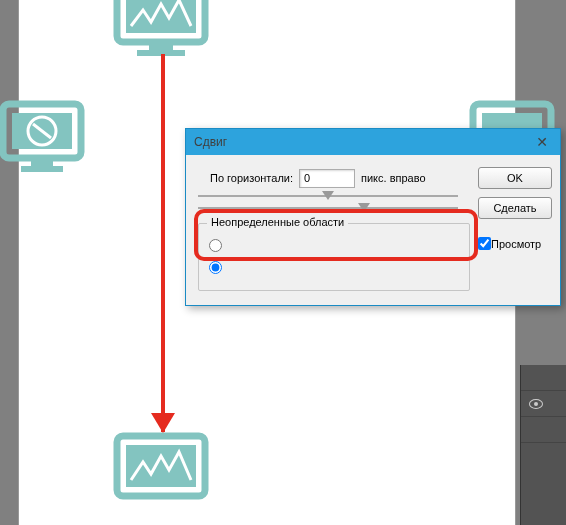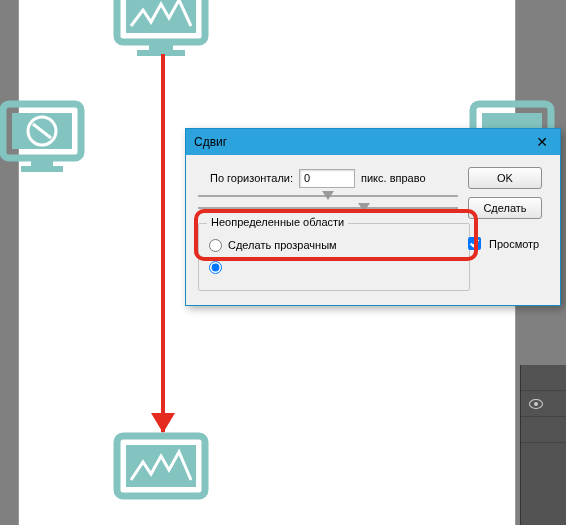--- a/index.html
+++ b/index.html
@@ -79,21 +79,21 @@
       left: 185px;
       top: 128px;
       width: 376px;
       background: #f0f0f0;
       border: 1px solid #1a8bc4;
       box-shadow: 3px 3px 8px rgba(0,0,0,0.3);
     }
     .titlebar {
       height: 26px;
       background: #2da3dd;
-      color: #000000;
+      color: #404040;
       font-size: 12px;
       display: flex;
       align-items: center;
       padding: 0 8px;
       justify-content: space-between;
     }
     .close-x {
       font-family: Arial;
       font-size: 14px;
       cursor: pointer;
@@ -154,39 +154,40 @@
       border-radius: 3px;
       background: linear-gradient(#fefefe,#e6e6e6);
       font-size: 11px;
       cursor: pointer;
       display: flex;
       align-items: center;
       justify-content: center;
     }
     .btn-col {
       position: absolute;
-      right: 18px;
+      right: 8px;
       top: 12px;
       display: flex;
       flex-direction: column;
       gap: 8px;
     }
     .check-row {
       display: flex;
       align-items: center;
-      gap: 8px;
+      gap: 0;
       margin-top: 10px;
     }
     .fieldset {
       border: 1px solid #c5c5c5;
       border-radius: 2px;
       margin-top: 14px;
       padding: 10px 10px 12px 10px;
       width: 272px;
       position: relative;
+      text-decoration: underline;
     }
     .fieldset-legend {
       position: absolute;
       top: -8px;
       left: 8px;
       background: #f0f0f0;
       padding: 0 4px;
     }
     .radio-row {
       display: flex;
@@ -255,21 +256,20 @@
       </div>
 
       <div class="slider-track">
         <div class="slider-thumb" style="left:160px"></div>
       </div>
 
       <div class="fieldset">
         <span class="fieldset-legend">Неопределенные области</span>
         <div class="radio-row">
           <input type="radio" name="ua" style="">
-          <span>Сделать прозрачным</span>
         </div>
         <div class="radio-row">
           <input type="radio" name="ua" checked="" style="">
         </div>
       </div>
     </div>
 
     <div class="btn-col">
       <div class="btn">OK</div>
       <div class="btn">Сделать</div>

